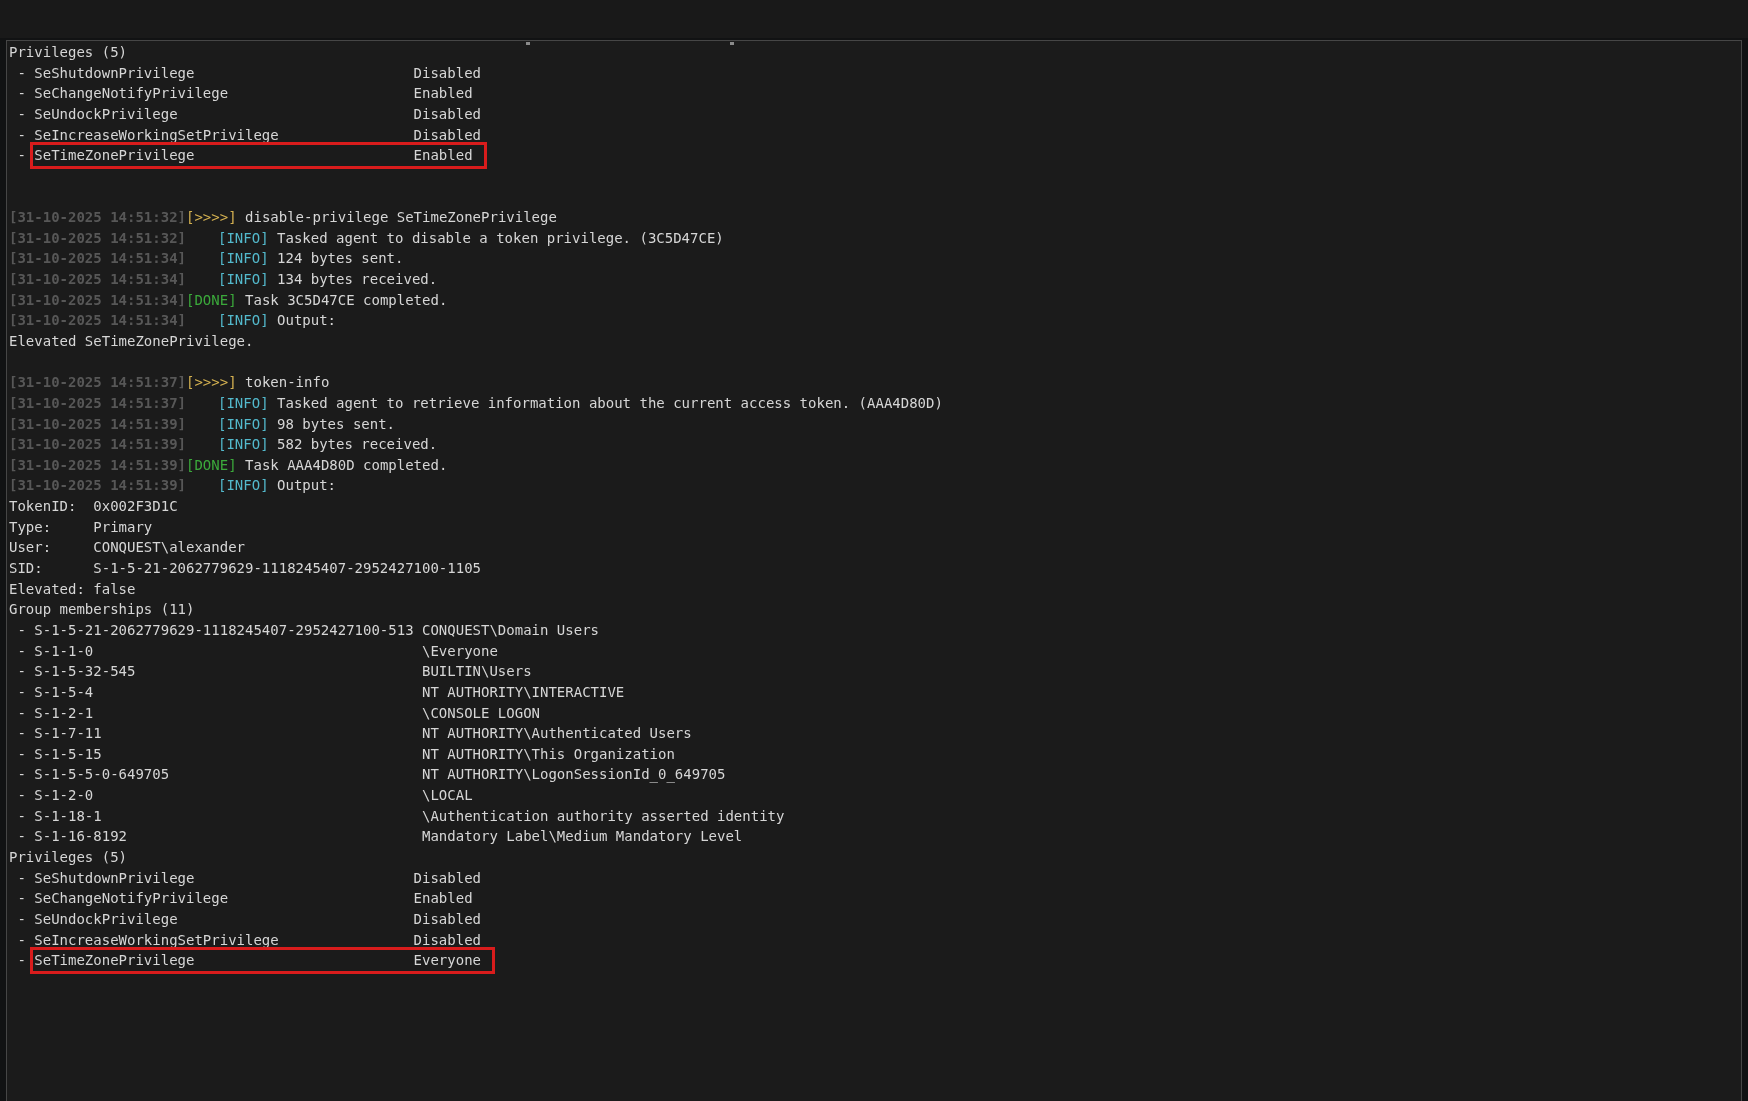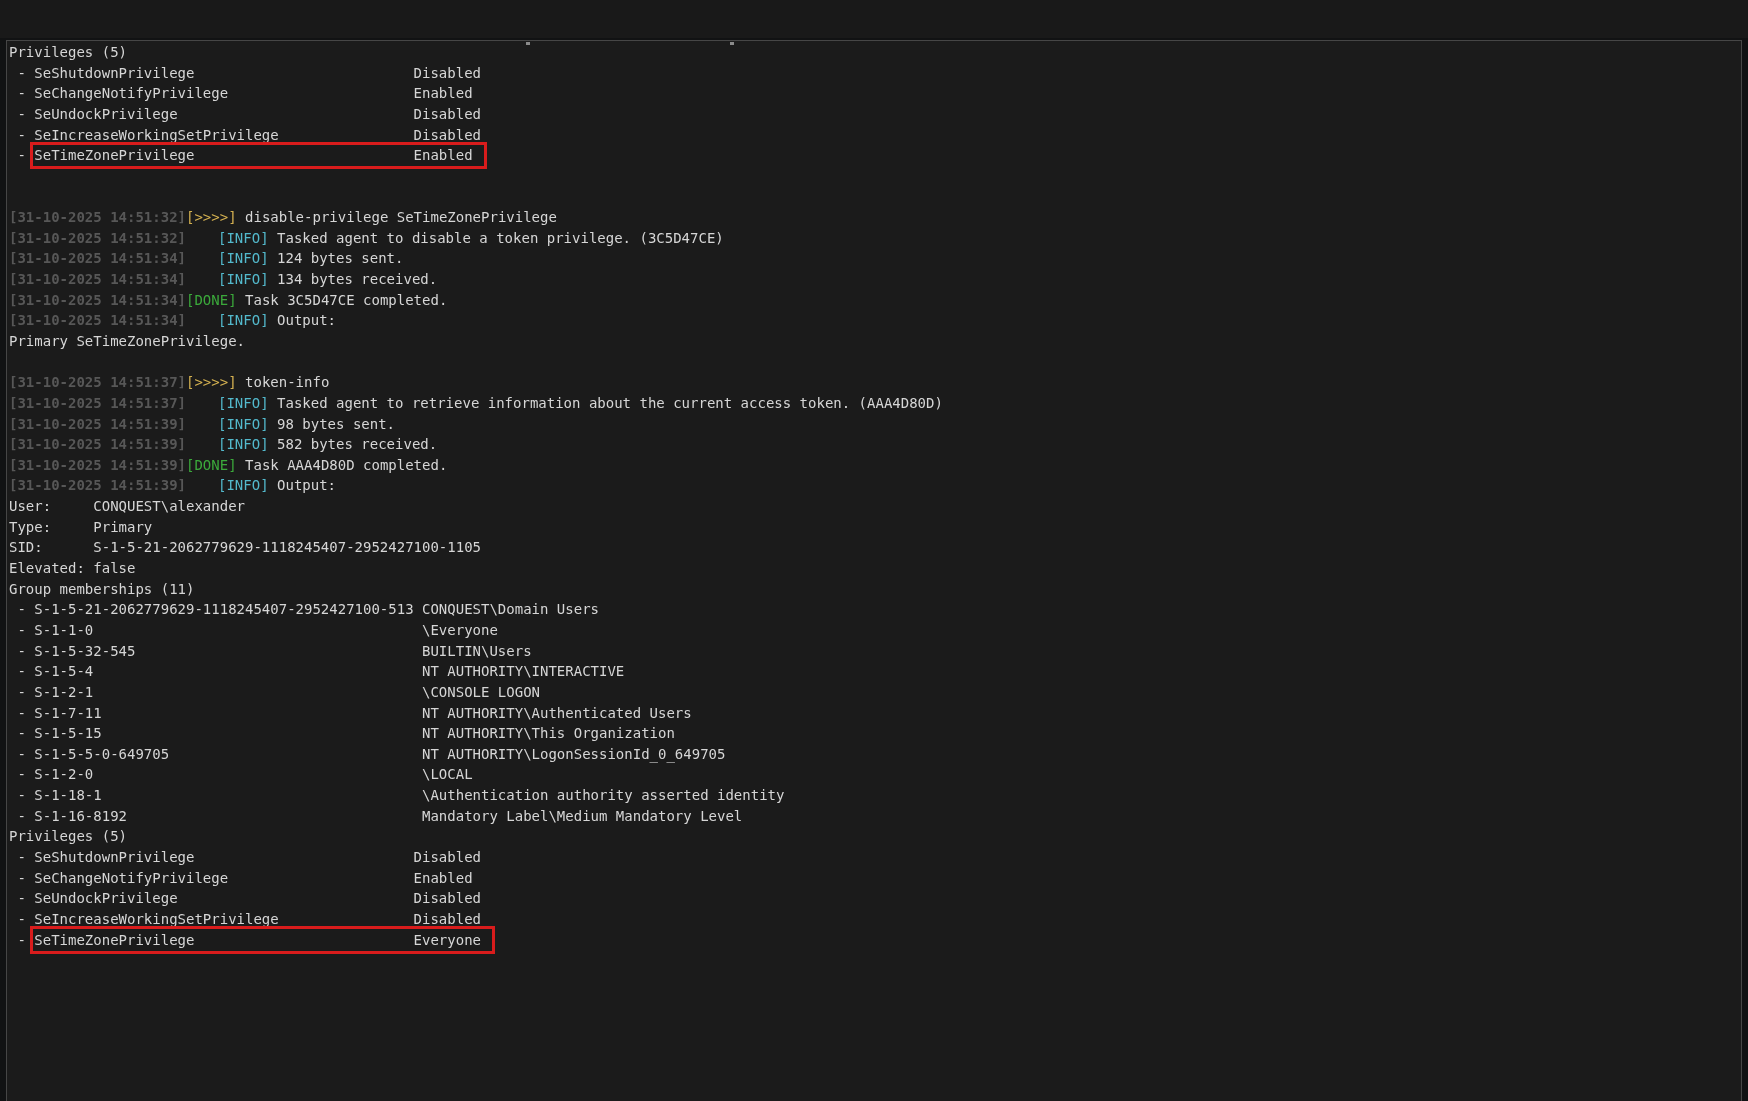--- a/index.html
+++ b/index.html
@@ -58,30 +58,31 @@
       <div class="line"><span> - SeIncreaseWorkingSetPrivilege                Disabled</span></div>
       <div class="line"><span> - SeTimeZonePrivilege                          Enabled</span><div class="hl-box" style="width: 53.5ch;"></div></div>
       <div class="line"><span> </span></div>
       <div class="line"><span> </span></div>
       <div class="line"><span class="ts">[31-10-2025 14:51:32]</span><span class="tag-cmd">[&gt;&gt;&gt;&gt;]</span><span> disable-privilege SeTimeZonePrivilege</span></div>
       <div class="line"><span class="ts">[31-10-2025 14:51:32]</span><span class="tag-info">[INFO]</span><span> Tasked agent to disable a token privilege. (3C5D47CE)</span></div>
       <div class="line"><span class="ts">[31-10-2025 14:51:34]</span><span class="tag-info">[INFO]</span><span> 124 bytes sent.</span></div>
       <div class="line"><span class="ts">[31-10-2025 14:51:34]</span><span class="tag-info">[INFO]</span><span> 134 bytes received.</span></div>
       <div class="line"><span class="ts">[31-10-2025 14:51:34]</span><span class="tag-done">[DONE]</span><span> Task 3C5D47CE completed.</span></div>
       <div class="line"><span class="ts">[31-10-2025 14:51:34]</span><span class="tag-info">[INFO]</span><span> Output:</span></div>
-      <div class="line"><span>Primary SeTimeZonePrivilege.</span></div>
+      <div class="line"><span>Elevated SeTimeZonePrivilege.</span></div>
       <div class="line"><span> </span></div>
       <div class="line"><span class="ts">[31-10-2025 14:51:37]</span><span class="tag-cmd">[&gt;&gt;&gt;&gt;]</span><span> token-info</span></div>
       <div class="line"><span class="ts">[31-10-2025 14:51:37]</span><span class="tag-info">[INFO]</span><span> Tasked agent to retrieve information about the current access token. (AAA4D80D)</span></div>
       <div class="line"><span class="ts">[31-10-2025 14:51:39]</span><span class="tag-info">[INFO]</span><span> 98 bytes sent.</span></div>
       <div class="line"><span class="ts">[31-10-2025 14:51:39]</span><span class="tag-info">[INFO]</span><span> 582 bytes received.</span></div>
       <div class="line"><span class="ts">[31-10-2025 14:51:39]</span><span class="tag-done">[DONE]</span><span> Task AAA4D80D completed.</span></div>
       <div class="line"><span class="ts">[31-10-2025 14:51:39]</span><span class="tag-info">[INFO]</span><span> Output:</span></div>
+      <div class="line"><span>TokenID:  0x002F3D1C</span></div>
+      <div class="line"><span>Type:     Primary</span></div>
       <div class="line"><span>User:     CONQUEST\alexander</span></div>
-      <div class="line"><span>Type:     Primary</span></div>
       <div class="line"><span>SID:      S-1-5-21-2062779629-1118245407-2952427100-1105</span></div>
       <div class="line"><span>Elevated: false</span></div>
       <div class="line"><span>Group memberships (11)</span></div>
       <div class="line"><span> - S-1-5-21-2062779629-1118245407-2952427100-513 CONQUEST\Domain Users</span></div>
       <div class="line"><span> - S-1-1-0                                       \Everyone</span></div>
       <div class="line"><span> - S-1-5-32-545                                  BUILTIN\Users</span></div>
       <div class="line"><span> - S-1-5-4                                       NT AUTHORITY\INTERACTIVE</span></div>
       <div class="line"><span> - S-1-2-1                                       \CONSOLE LOGON</span></div>
       <div class="line"><span> - S-1-7-11                                      NT AUTHORITY\Authenticated Users</span></div>
       <div class="line"><span> - S-1-5-15                                      NT AUTHORITY\This Organization</span></div>

